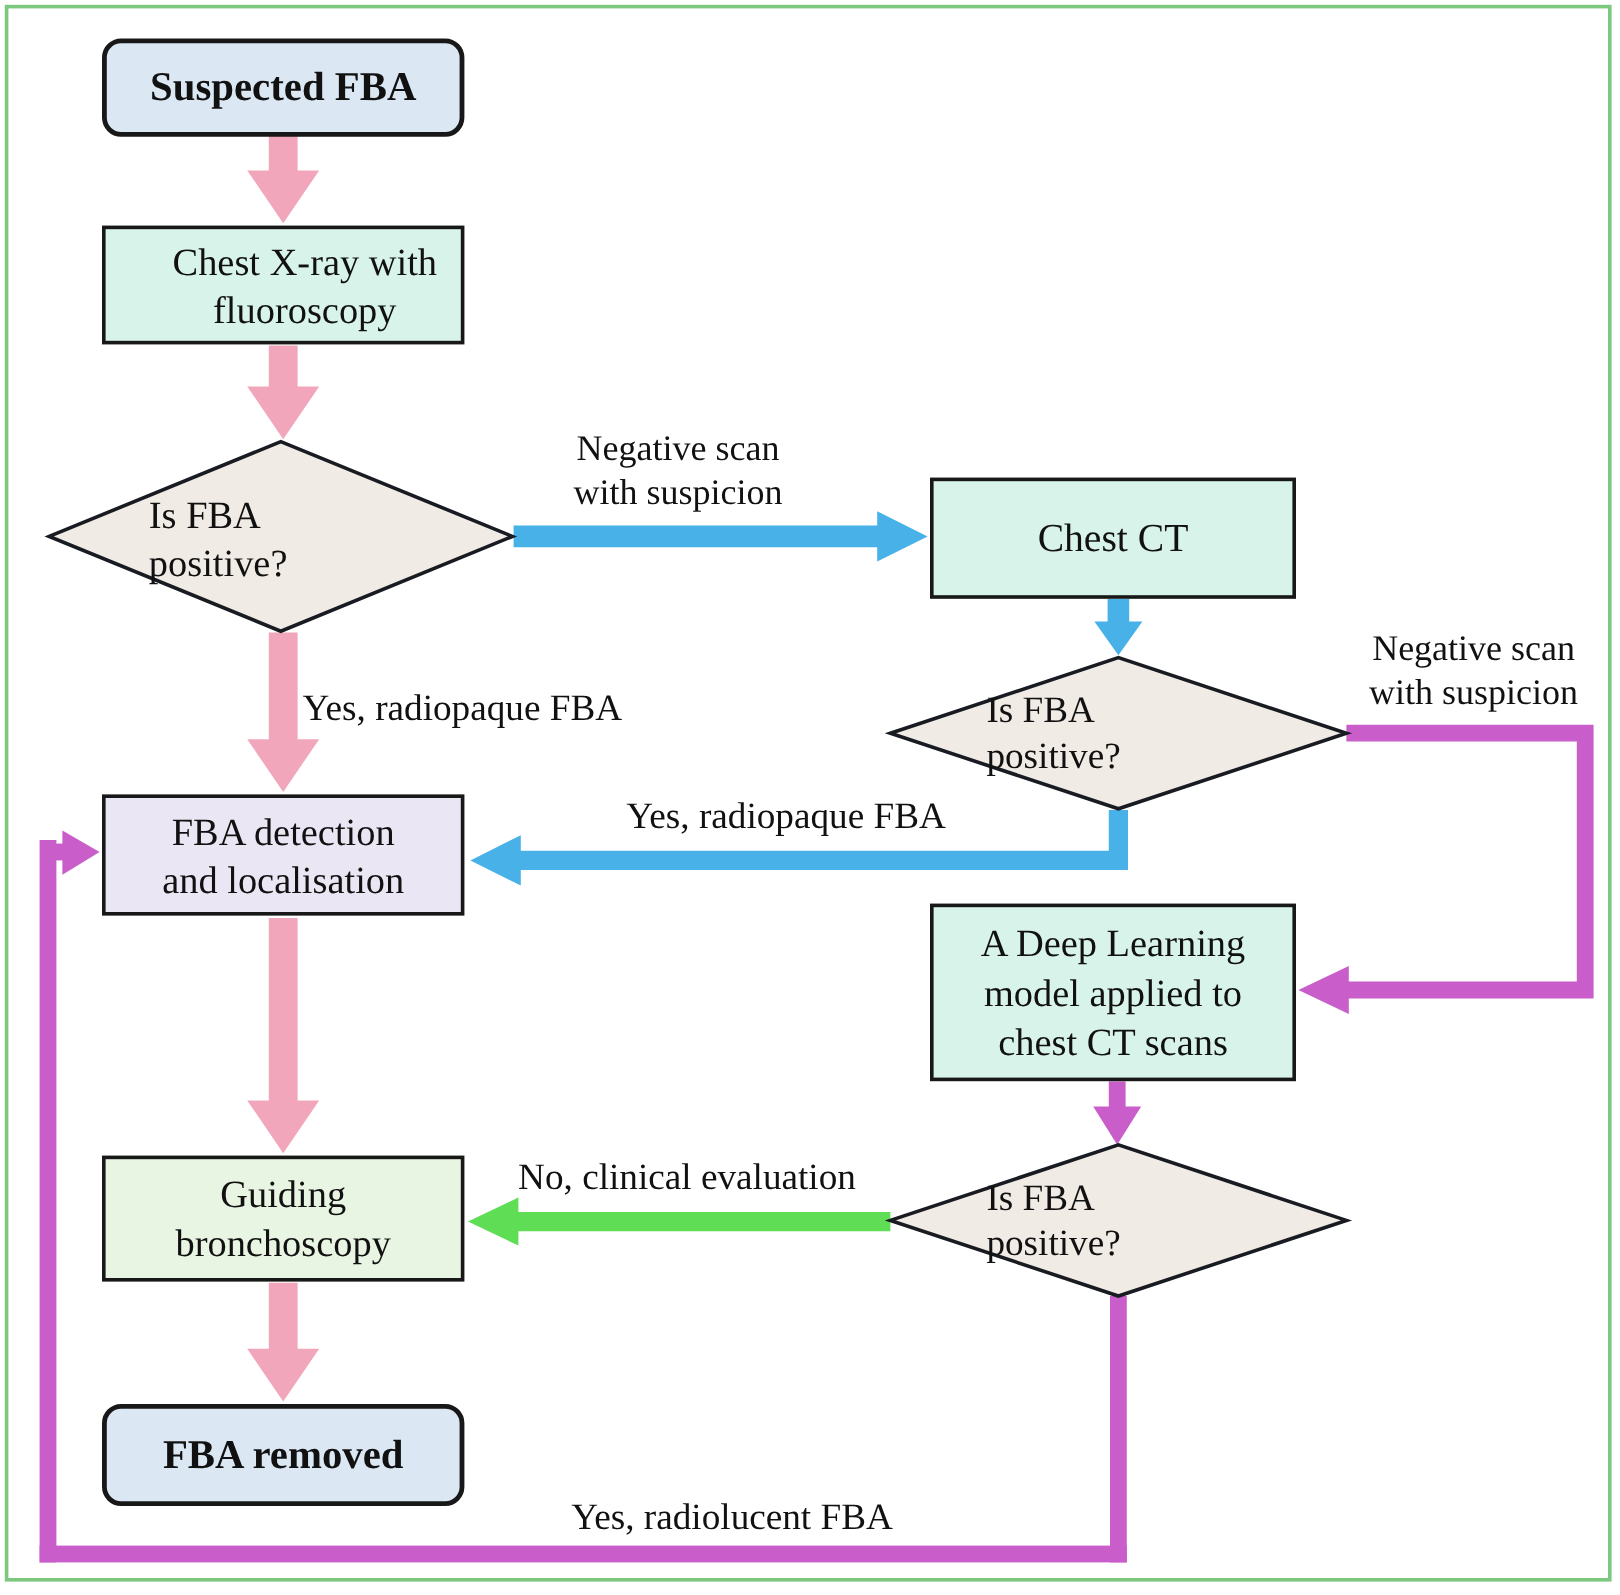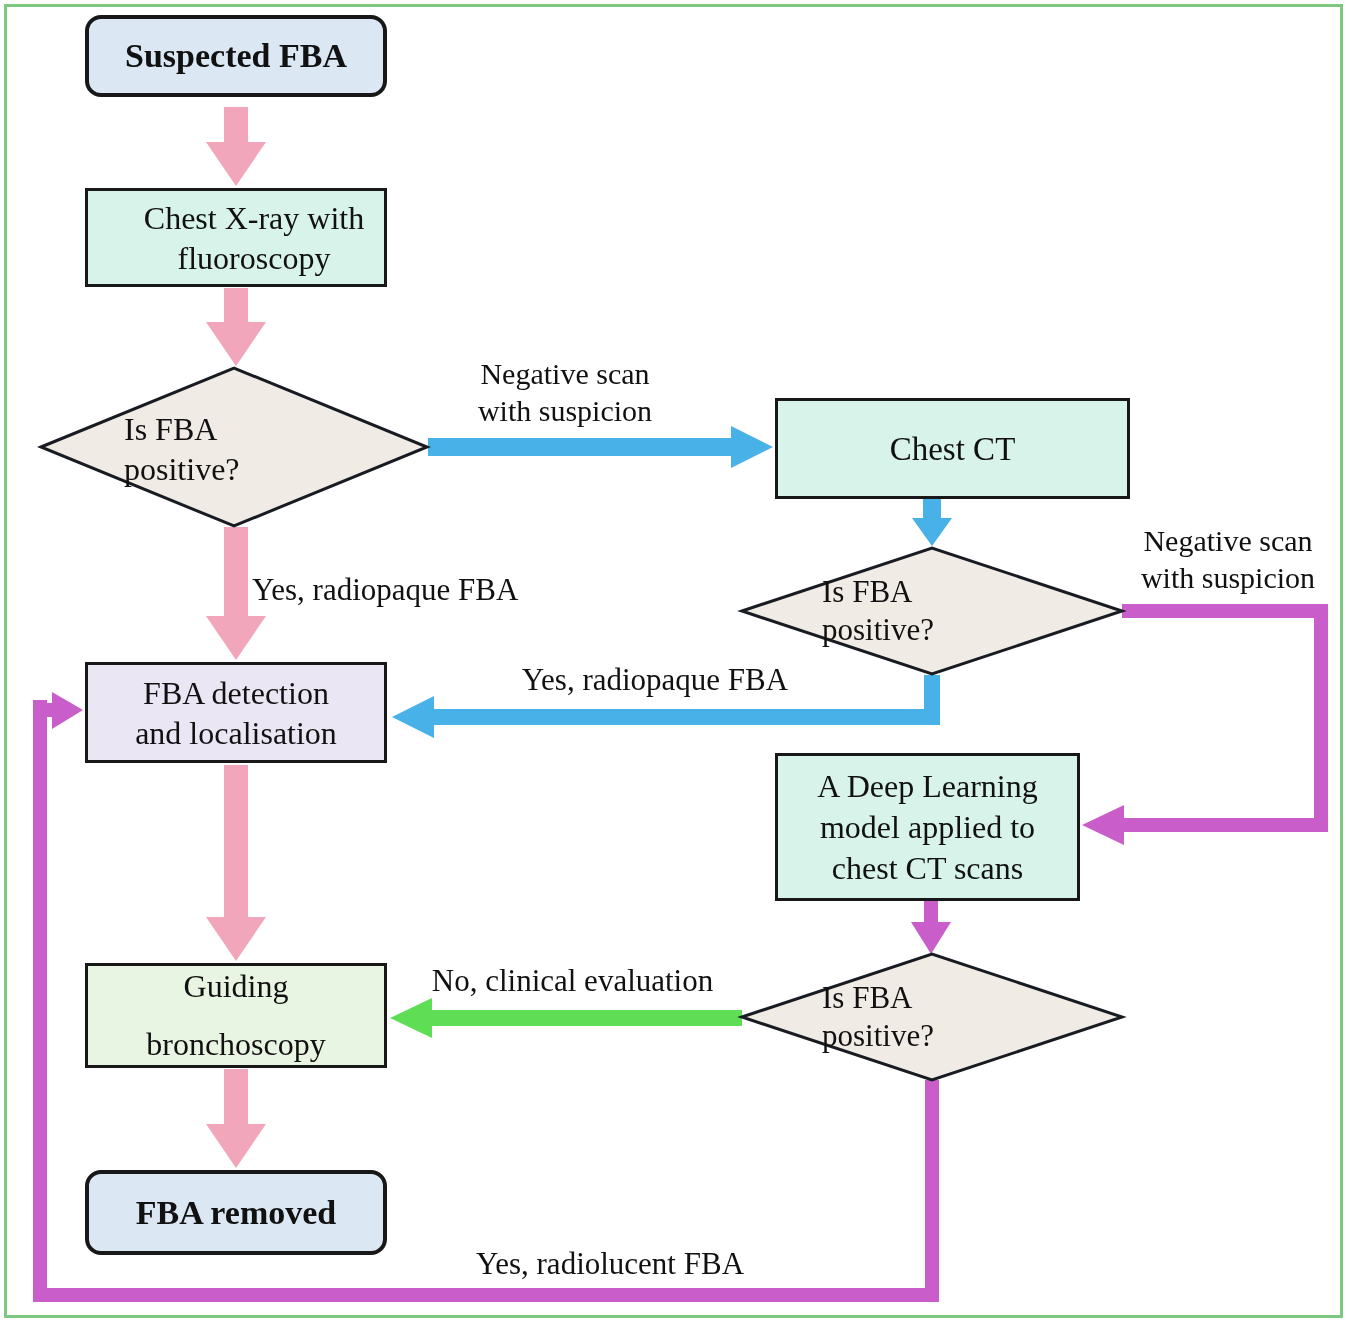--- a/index.html
+++ b/index.html
@@ -90,45 +90,45 @@
       <polygon points="742,1010 742,1026 432,1026 432,1038 390,1018 432,998 432,1010"></polygon>
     </g>
 
     <g fill="#f1ebe5" stroke="#181c22" stroke-width="3">
       <polygon points="41,447 234,368 427,447 234,526"></polygon>
       <polygon points="742,611 932,548 1122,611 932,674"></polygon>
       <polygon points="742,1017 932,954 1122,1017 932,1080"></polygon>
     </g>
   </svg>
 
-  <div class="node rounded bg-blue" style="left:85px; top:15px; width:302px; height:82px;">
+  <div class="node rounded bg-blue" style="left:85px; top:32px; width:302px; height:82px;">
     <span>Suspected FBA</span>
   </div>
 
   <div class="node bg-mint" style="left:85px; top:188px; width:302px; height:99px;padding-left:36px;">
     <span>Chest X-ray with</span>
     <span>fluoroscopy</span>
   </div>
 
-  <div class="node bg-mint" style="left:775px; top:398px; width:355px; height:101px; font-size:33px;">
+  <div class="node bg-mint" style="left:775px; top:398px; width:305px; height:101px; font-size:33px;">
     <span>Chest CT</span>
   </div>
 
   <div class="node bg-lav" style="left:85px; top:662px; width:302px; height:101px;">
     <span>FBA detection</span>
     <span>and localisation</span>
   </div>
 
   <div class="node bg-mint" style="left:775px; top:753px; width:305px; height:148px; line-height:41px;">
     <span><span>A </span><b>Deep Learning</b></span>
     <span>model applied to</span>
     <span>chest CT scans</span>
   </div>
 
-  <div class="node bg-pgreen" style="left:85px; top:963px; width:302px; height:105px; line-height:41px;justify-content:space-between;">
+  <div class="node bg-pgreen" style="left:85px; top:963px; width:302px; height:105px; line-height:41px;">
     <span>Guiding</span>
     <span>bronchoscopy</span>
   </div>
 
   <div class="node rounded bg-blue" style="left:85px; top:1170px; width:302px; height:85px;">
     <span>FBA removed</span>
   </div>
 
   <div class="dtext" style="left:124px; top:409px; font-size:32px; line-height:40px;">
     <div>Is FBA</div>

